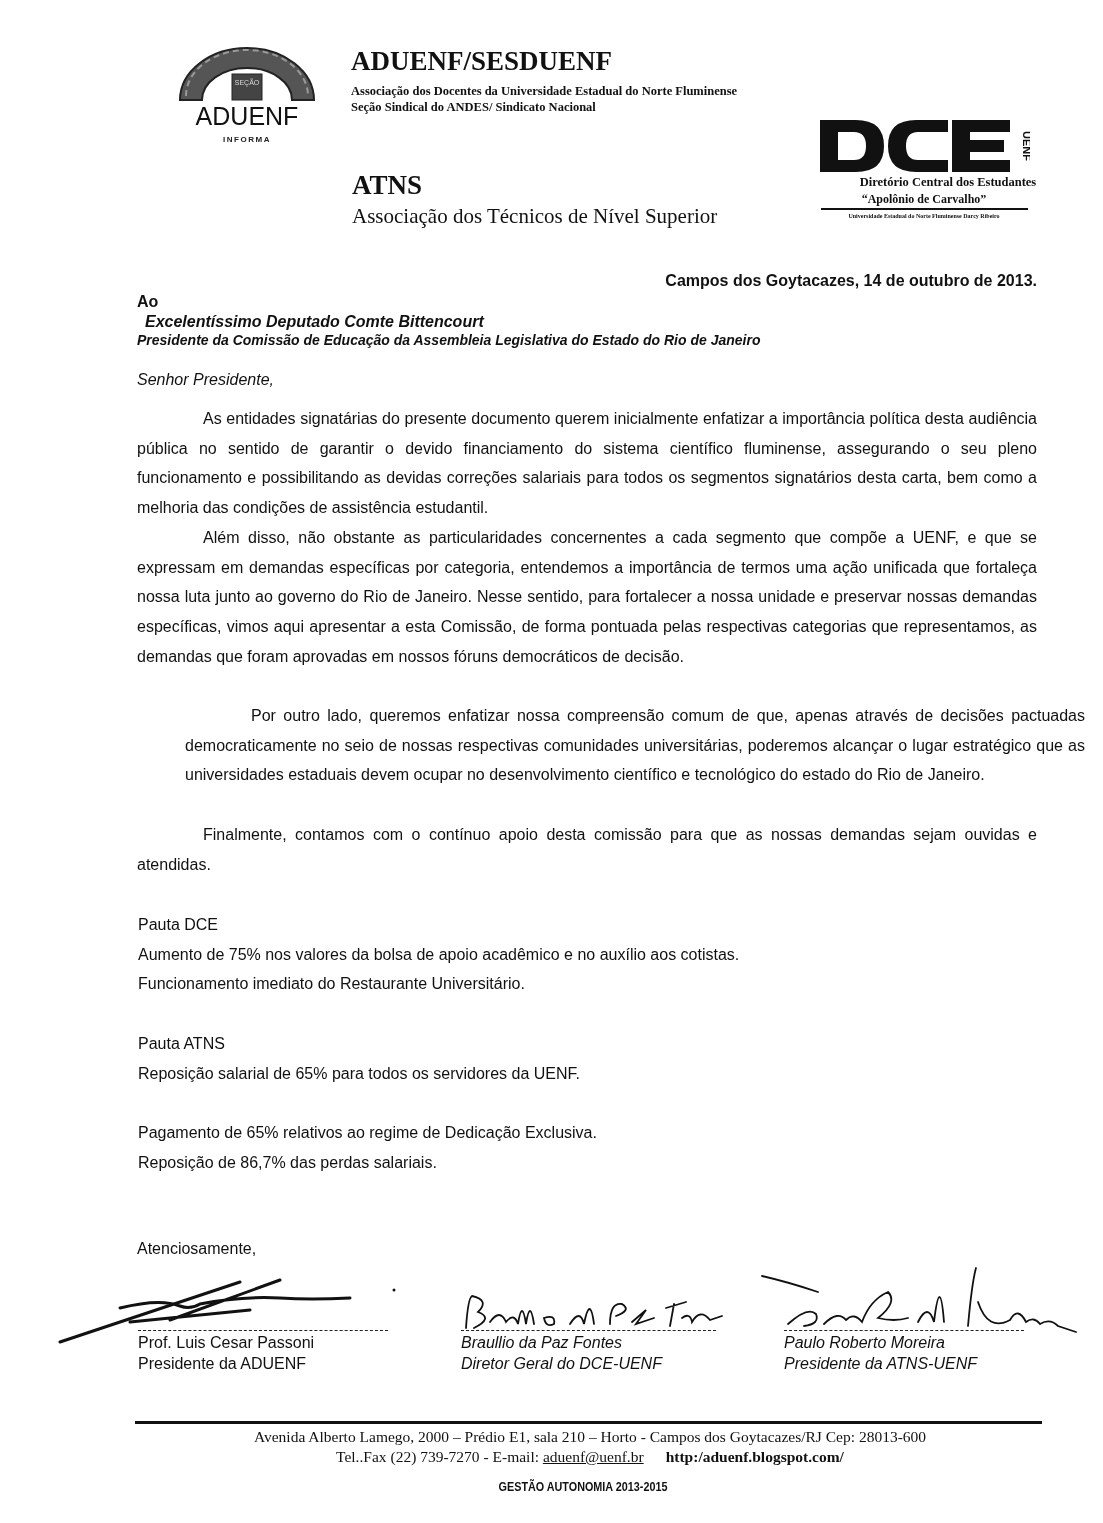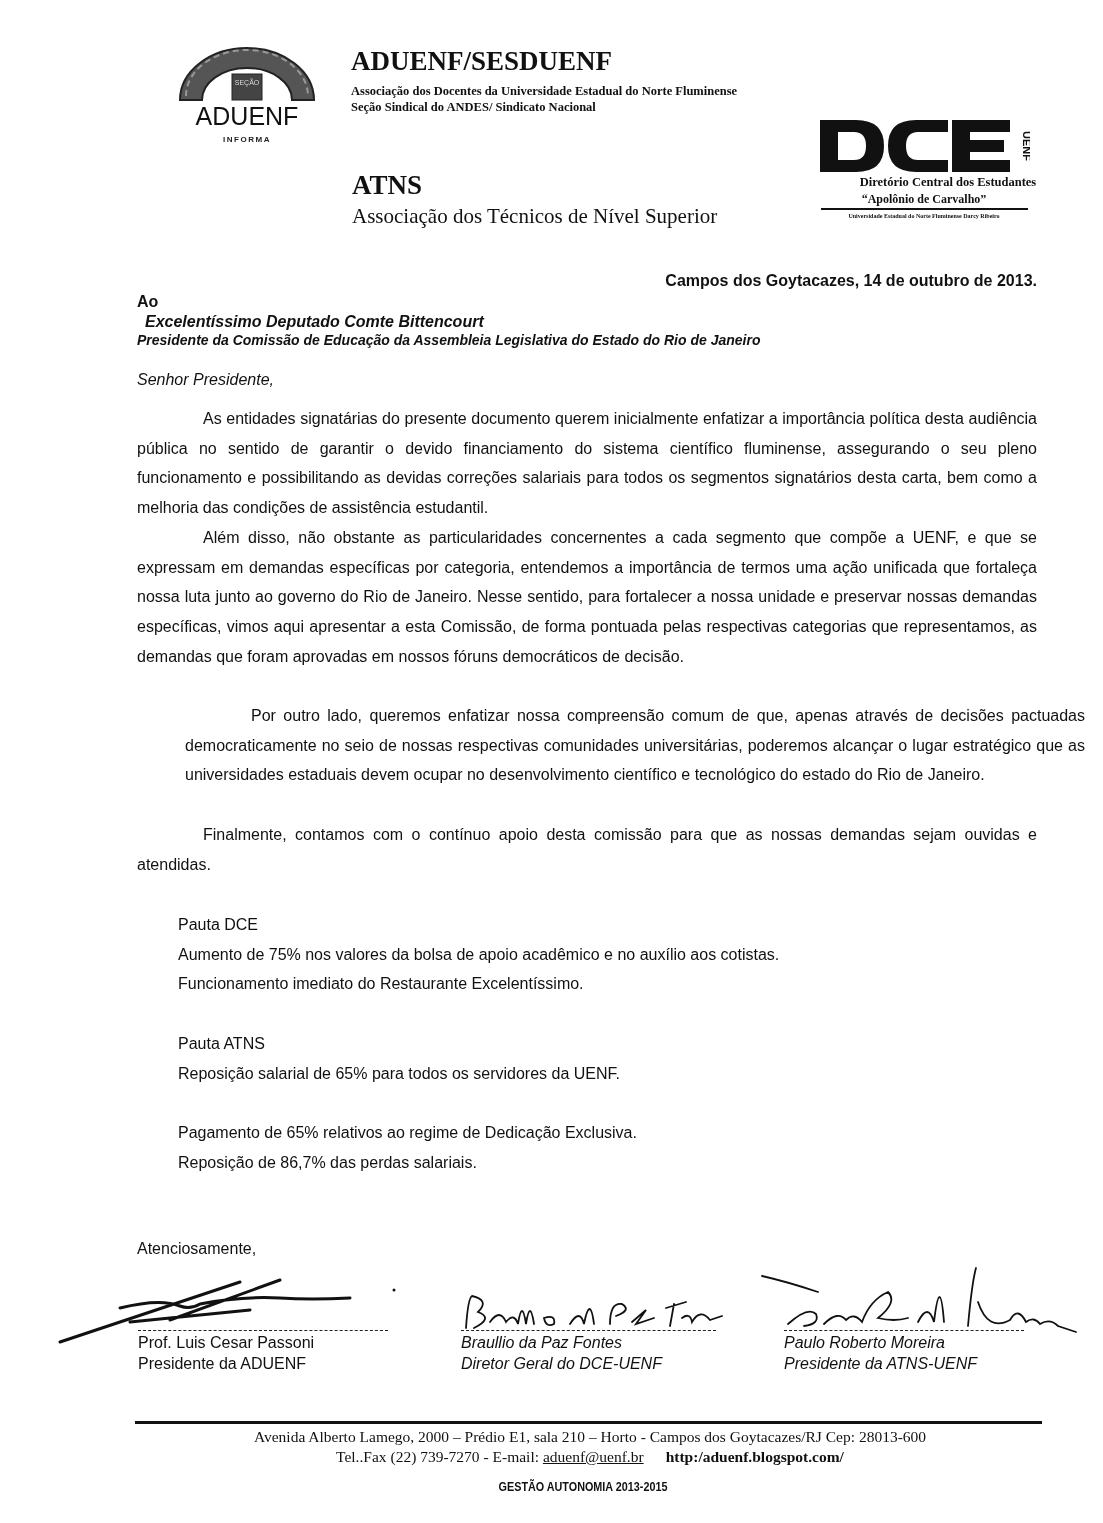--- a/index.html
+++ b/index.html
@@ -32,21 +32,21 @@
   .body-text p { margin: 0; text-indent: 66px; }
   .p1 { top: 404px; }
   .p2 { top: 523px; }
   .p3 { top: 701px; margin-left: 48px; }
   .p4 { top: 820px; }
 
   .pauta { left: 138px; width: 700px; font-size: 16px; line-height: 29.7px; }
   .pauta-dce { top: 910px; }
   .pauta-atns { top: 1029px; }
   .pauta-aduenf { top: 1118px; }
-  .pauta div { white-space: nowrap; margin-left: 40px; }
+  .pauta div { white-space: nowrap; }
 
   .closing { left: 137px; top: 1240px; font-size: 16px; }
 
   
   .sig-block { font-size: 16px; line-height: 21px; white-space: nowrap; }
   .sig-1 { left: 138px; top: 1332px; }
   .sig-2 { left: 461px; top: 1332px; font-style: italic; }
   .sig-3 { left: 784px; top: 1332px; font-style: italic; }
   .sig-line { height: 1px; border-top: 1.5px dashed #222; }
   .sig-line-1 { left: 138px; top: 1330px; width: 250px; }
@@ -115,21 +115,21 @@
 <div class="abs sans body-text p3">
     <p>Por outro lado, queremos enfatizar nossa compreensão comum de que, apenas através de decisões pactuadas democraticamente no seio de nossas respectivas comunidades universitárias, poderemos alcançar o lugar estratégico que as universidades estaduais devem ocupar no desenvolvimento científico e tecnológico do estado do Rio de Janeiro.</p>
   </div>
 <div class="abs sans body-text p4">
     <p>Finalmente, contamos com o contínuo apoio desta comissão para que as nossas demandas sejam ouvidas e atendidas.</p>
   </div>
 
 <div class="abs sans pauta pauta-dce">
   <div>Pauta DCE</div>
   <div>Aumento de 75% nos valores da bolsa de apoio acadêmico e no auxílio aos cotistas.</div>
-  <div>Funcionamento imediato do Restaurante Excelentíssimo.</div>
+  <div>Funcionamento imediato do Restaurante Universitário.</div>
 </div>
 <div class="abs sans pauta pauta-atns">
   <div>Pauta ATNS</div>
   <div>Reposição salarial de 65% para todos os servidores da UENF.</div>
 </div>
 <div class="abs sans pauta pauta-aduenf">
   <div>Pagamento de 65% relativos ao regime de Dedicação Exclusiva.</div>
   <div>Reposição de 86,7% das perdas salariais.</div>
 </div>
 

